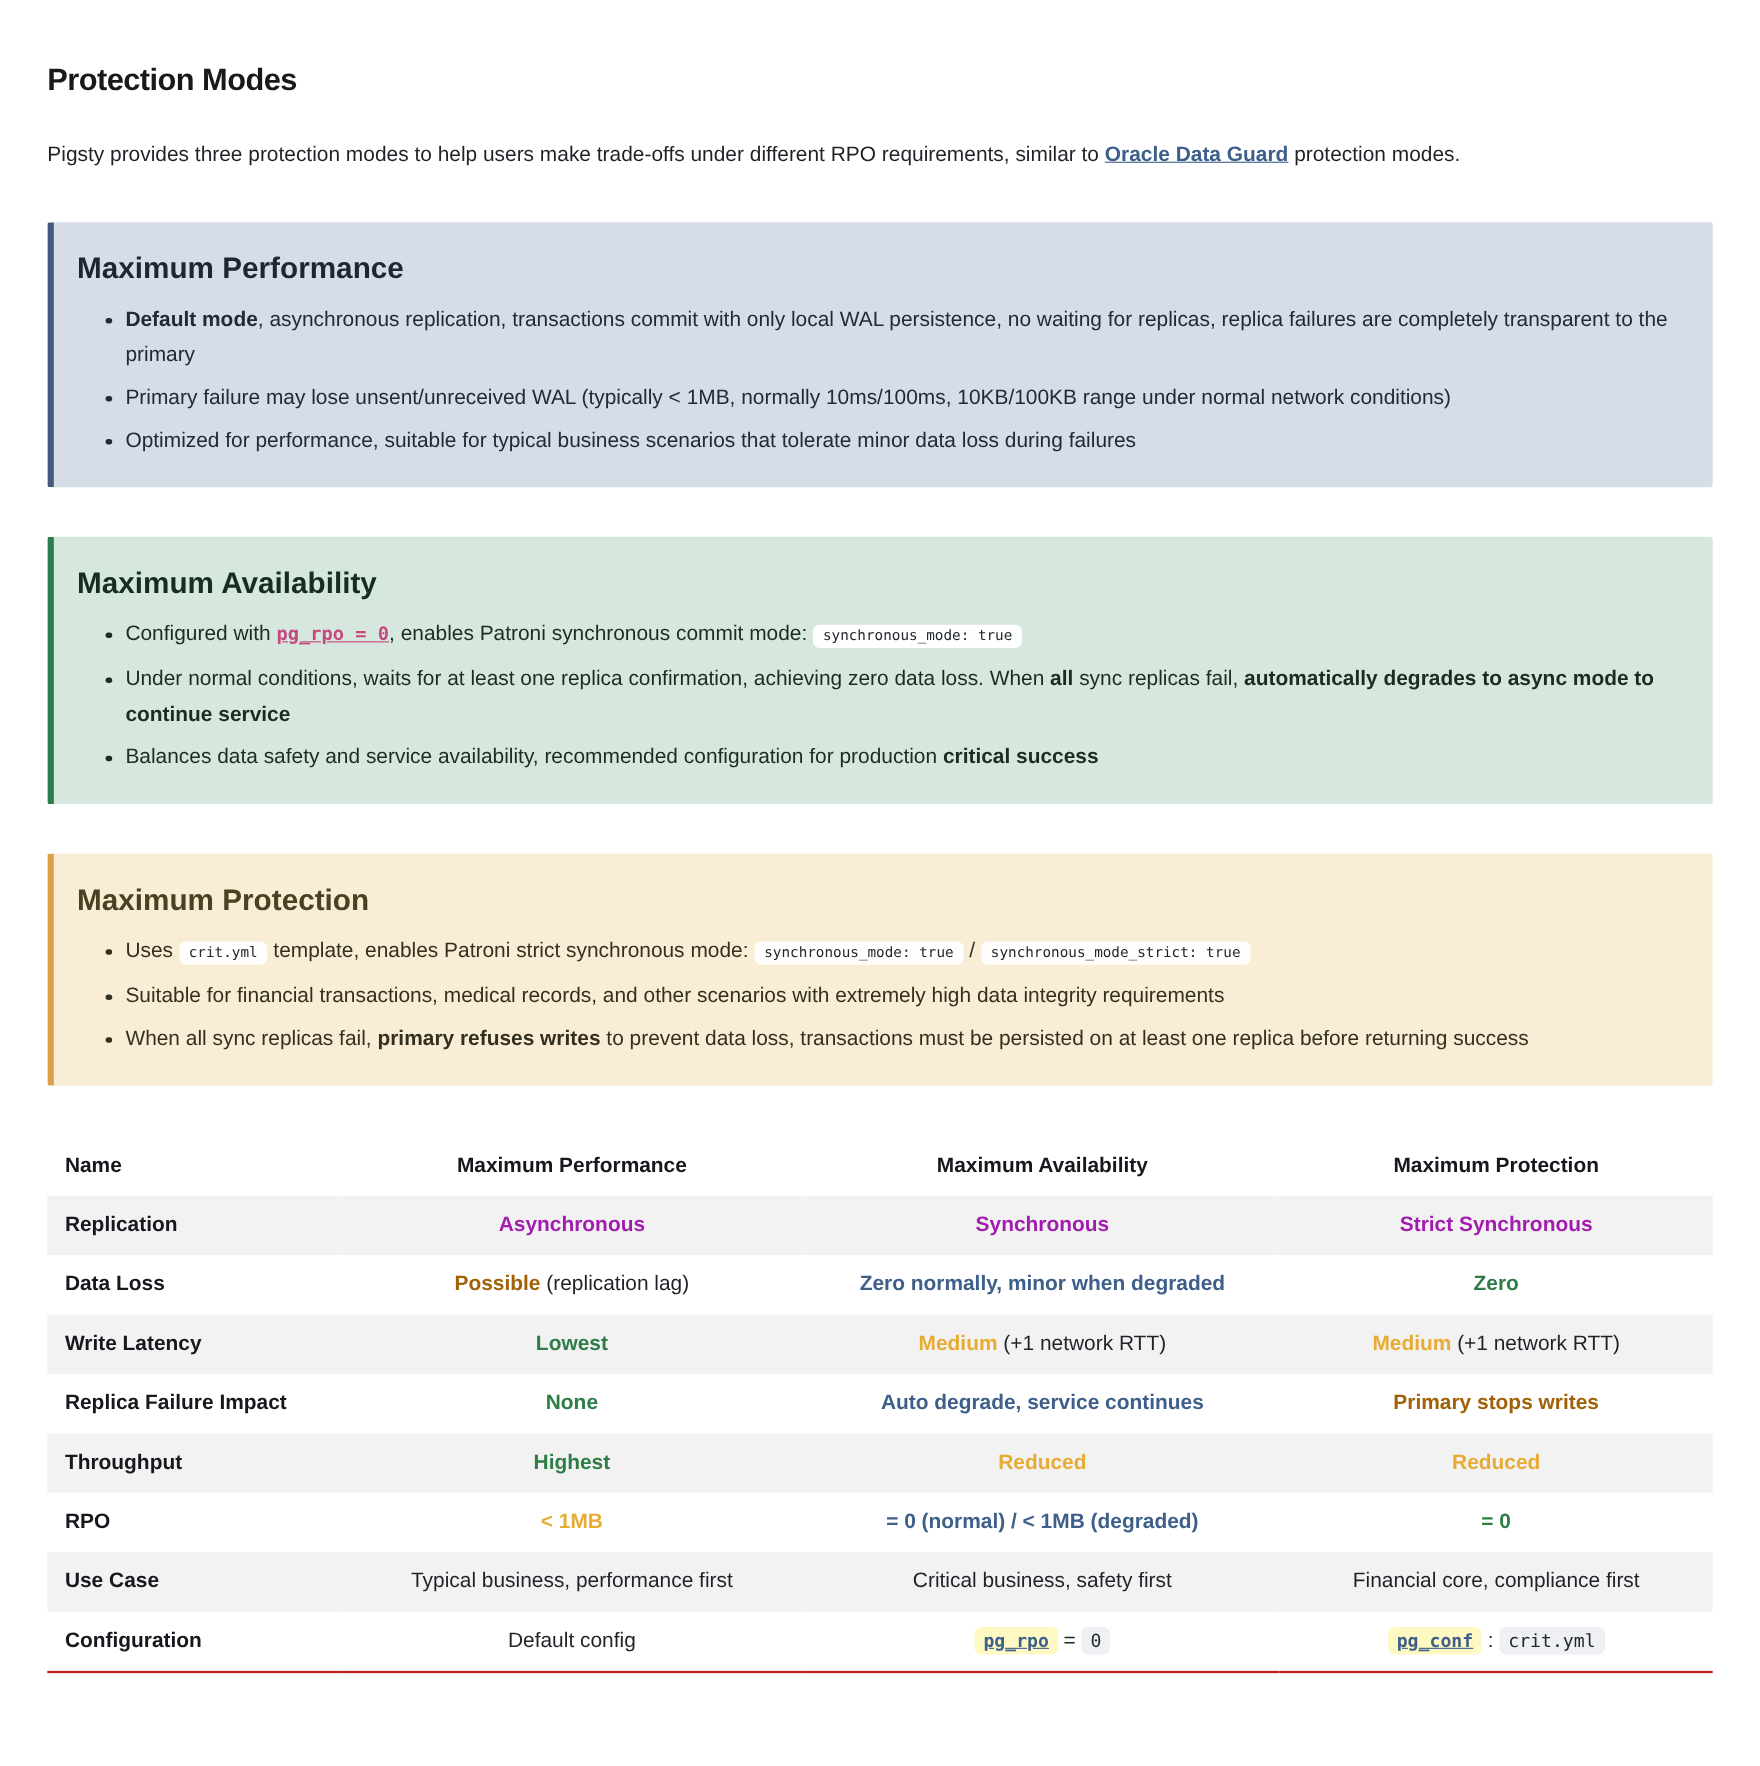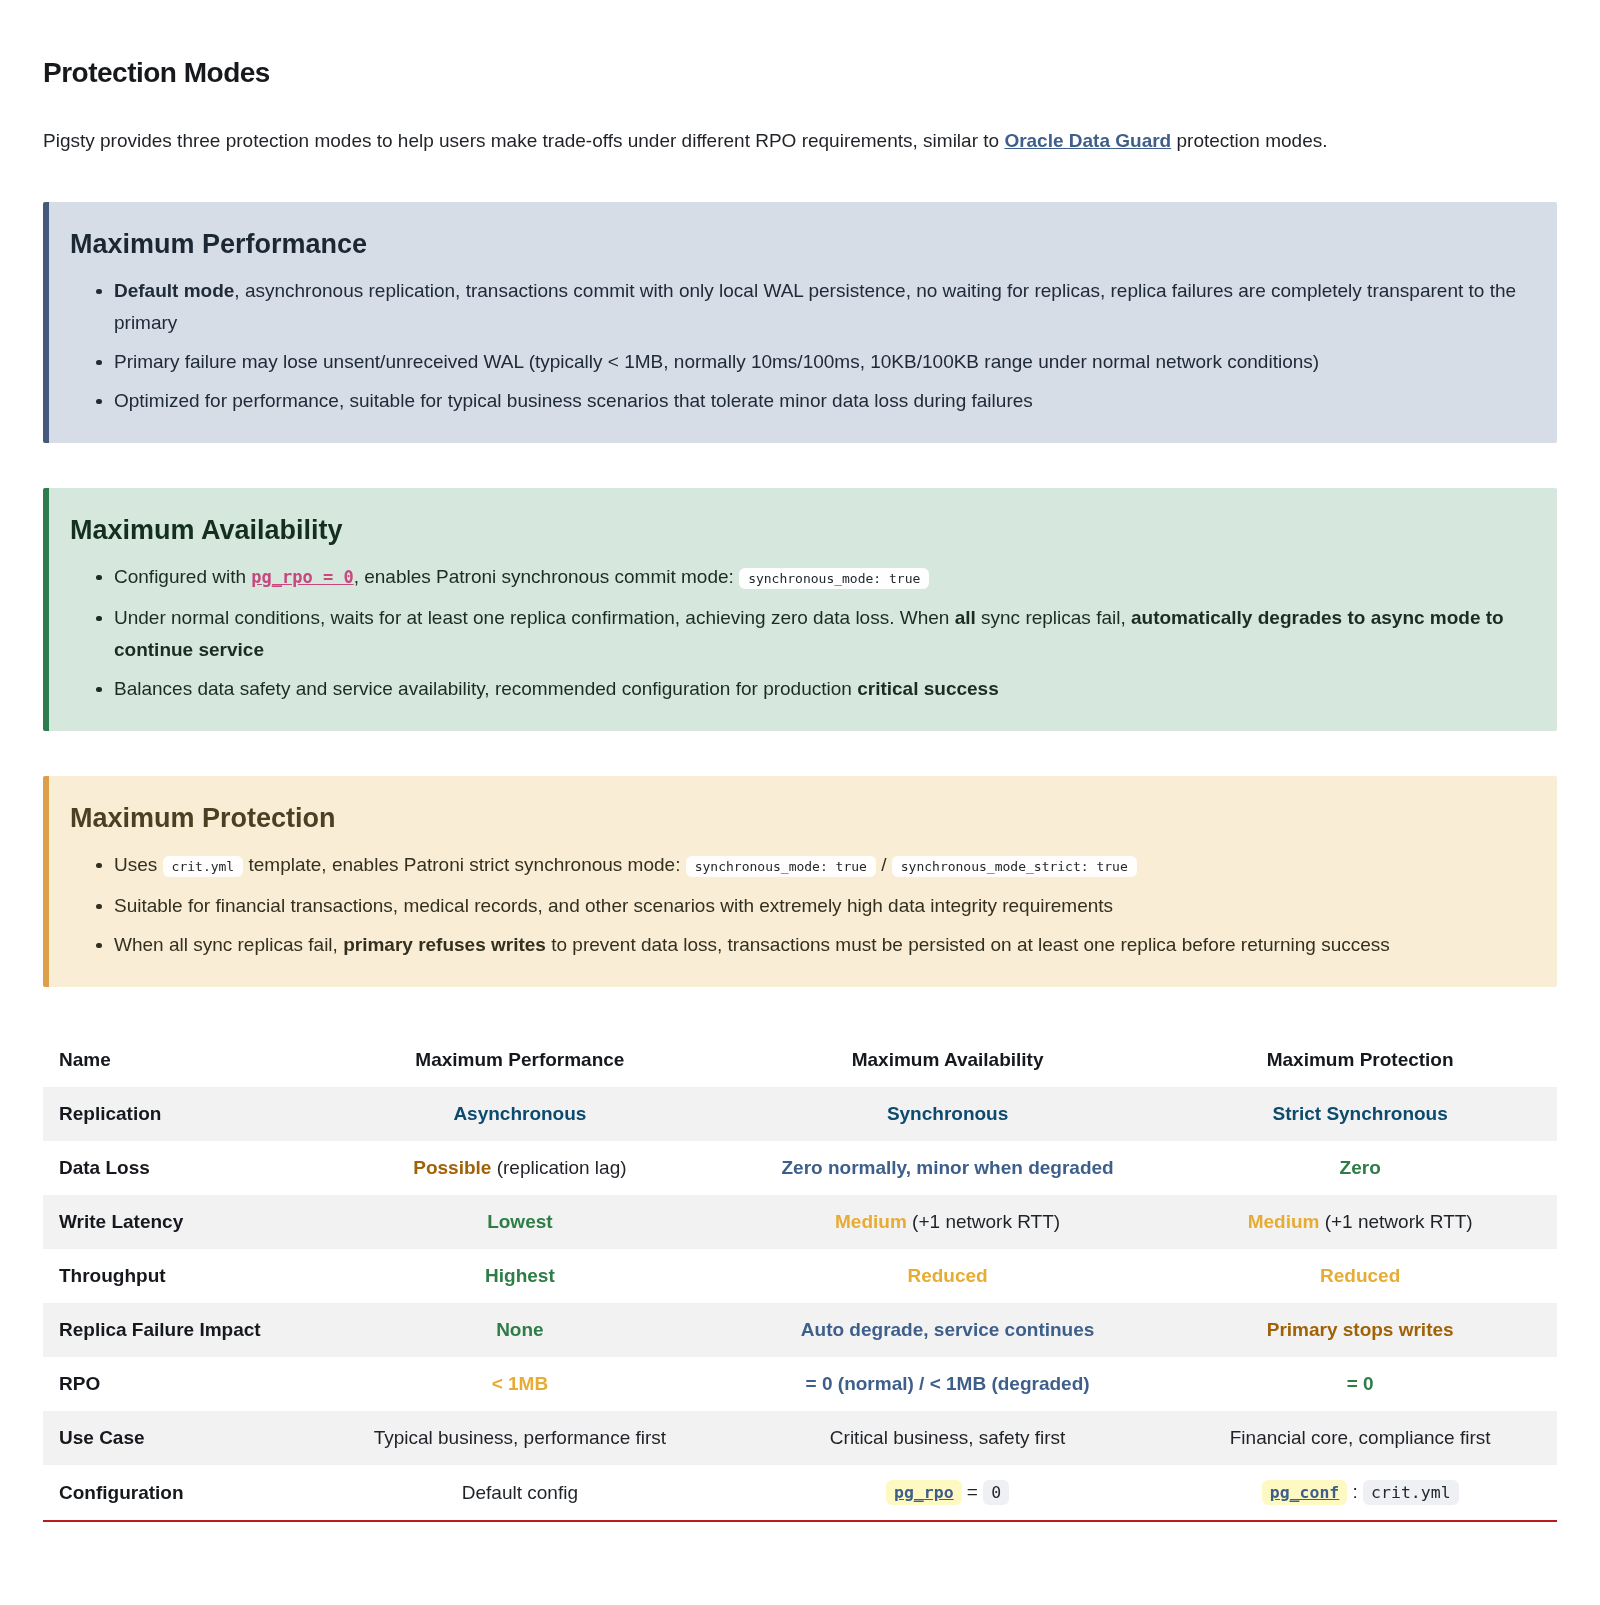--- a/index.html
+++ b/index.html
@@ -74,21 +74,21 @@
   .theme-blue  { background: #d6dde7; border-color: #44597c; color: #202b39; }
   .theme-blue h2 { color: #1c2734; }
   .theme-green { background: #d6e7dd; border-color: #2e7b4e; color: #1d2c23; }
   .theme-green h2 { color: #142f1f; }
   .theme-amber { background: #f9edd6; border-color: #dda04a; color: #33301f; }
   .theme-amber h2 { color: #4c4023; }
 
   
   .seg-plain {}
   .seg-bold { font-weight: 700; }
-  .seg-boldDark { font-weight: 700; color: #0c4a6e; }
+  .seg-boldDark { font-weight: 700; color: #a21caf; }
   .seg-chip {
     font-family: "DejaVu Sans Mono", monospace;
     font-size: 13px;
     background: rgba(255,255,255,0.94);
     border-radius: 6px;
     padding: 3px 9px;
     white-space: nowrap;
     color: #23272e;
   }
   .seg-codelink {
@@ -215,32 +215,32 @@
         <td><span class="seg-blue">Zero normally, minor when degraded</span></td>
         <td><span class="seg-green">Zero</span></td>
       </tr>
       <tr>
         <td class="rowlabel">Write Latency</td>
         <td><span class="seg-green">Lowest</span></td>
         <td><span class="seg-amber">Medium</span><span class="seg-plain"> (+1 network RTT)</span></td>
         <td><span class="seg-amber">Medium</span><span class="seg-plain"> (+1 network RTT)</span></td>
       </tr>
       <tr>
+        <td class="rowlabel">Replica Failure Impact</td>
+        <td><span class="seg-green">None</span></td>
+        <td><span class="seg-blue">Auto degrade, service continues</span></td>
+        <td><span class="seg-red">Primary stops writes</span></td>
+      </tr>
+      <tr>
         <td class="rowlabel">Throughput</td>
         <td><span class="seg-green">Highest</span></td>
         <td><span class="seg-amber">Reduced</span></td>
         <td><span class="seg-amber">Reduced</span></td>
       </tr>
       <tr>
-        <td class="rowlabel">Replica Failure Impact</td>
-        <td><span class="seg-green">None</span></td>
-        <td><span class="seg-blue">Auto degrade, service continues</span></td>
-        <td><span class="seg-red">Primary stops writes</span></td>
-      </tr>
-      <tr>
         <td class="rowlabel">RPO</td>
         <td><span class="seg-amber">&lt; 1MB</span></td>
         <td><span class="seg-blue">= 0 (normal) / &lt; 1MB (degraded)</span></td>
         <td><span class="seg-green">= 0</span></td>
       </tr>
       <tr>
         <td class="rowlabel">Use Case</td>
         <td><span class="seg-plain">Typical business, performance first</span></td>
         <td><span class="seg-plain">Critical business, safety first</span></td>
         <td><span class="seg-plain">Financial core, compliance first</span></td>

